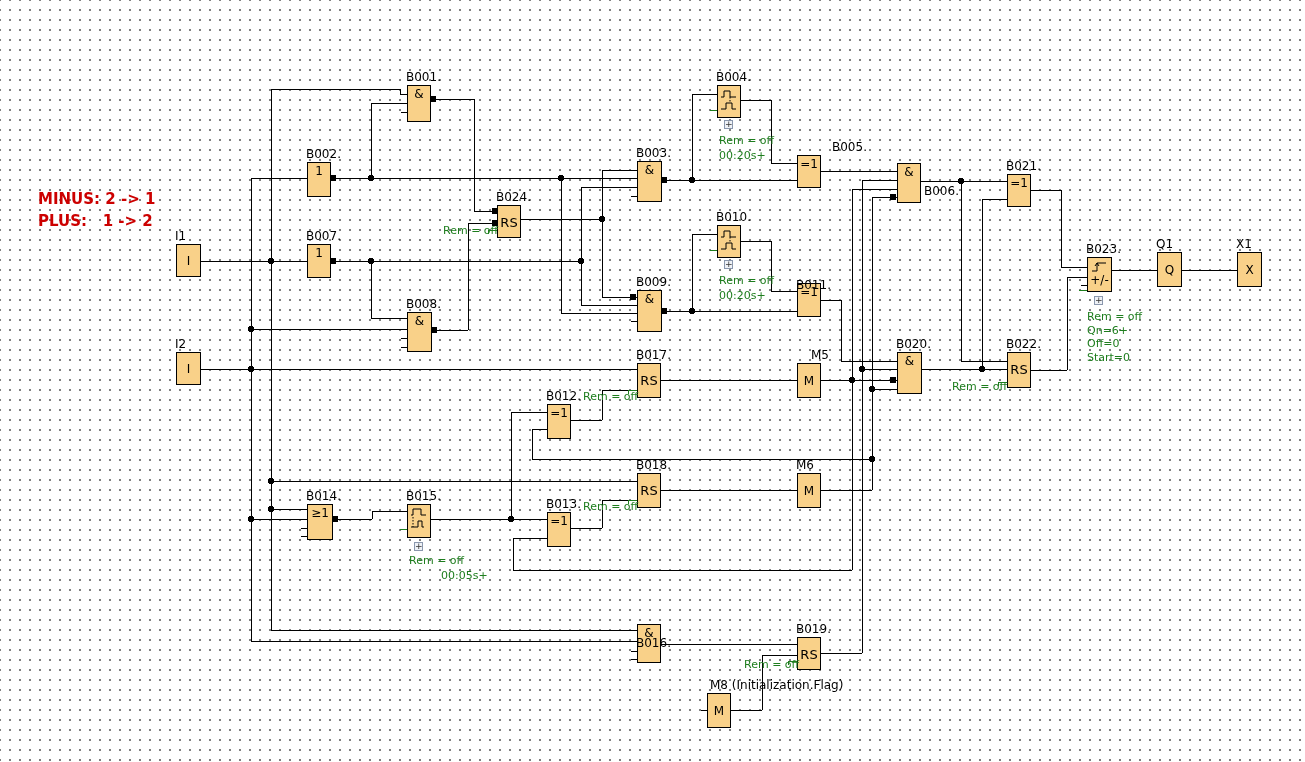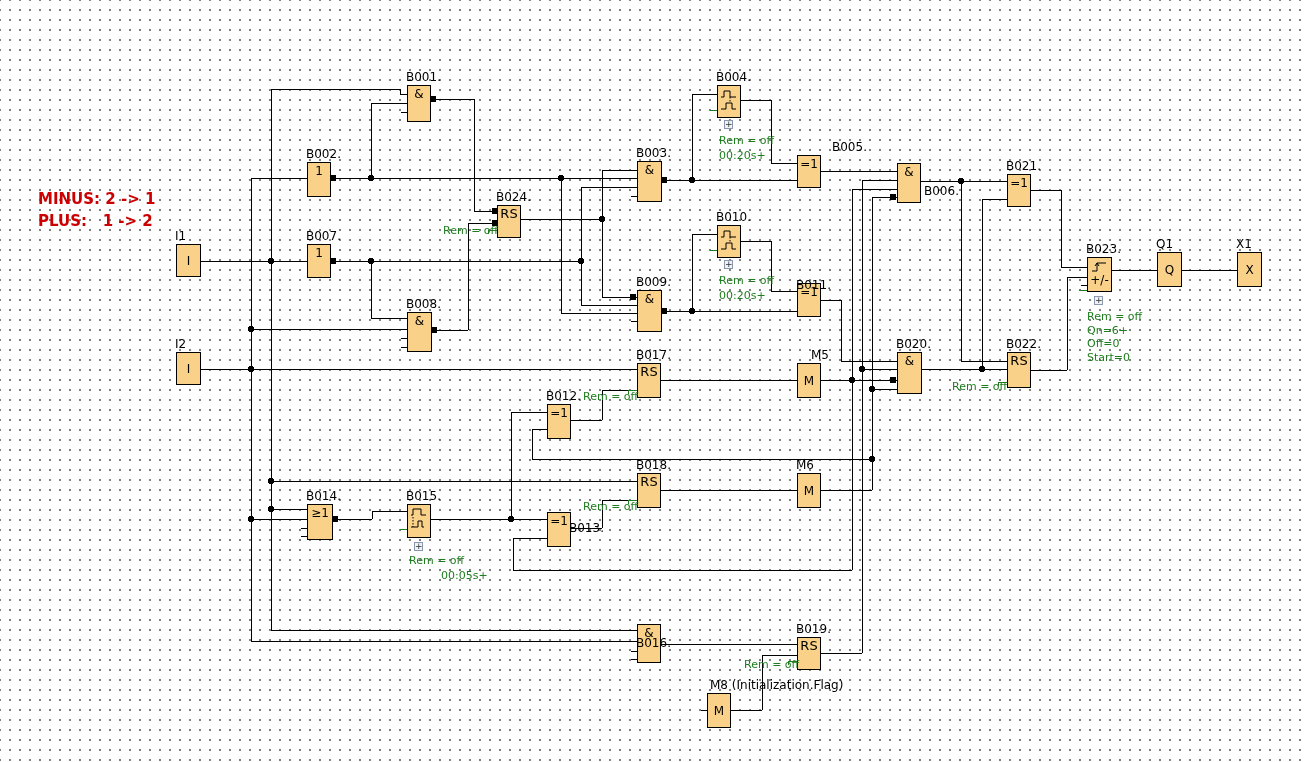--- a/index.html
+++ b/index.html
@@ -13,21 +13,21 @@
   }
   #wires{position:absolute;left:0;top:0;shape-rendering:crispEdges;}
   .block{
     position:absolute;box-sizing:border-box;
     background:#f9d189;border:1px solid #000;
     display:flex;flex-direction:column;align-items:center;justify-content:flex-start;
     padding-top:1px;color:#000;
   }
   .block.center{justify-content:center;padding-top:0;}
   .sym{font-size:12px;line-height:14px;white-space:nowrap;}
-  .sym.big{font-size:13px;}
+  .sym.big{font-size:13px;margin-top:9px;}
   .blabel{position:absolute;font-size:12px;line-height:13px;color:#000;white-space:nowrap;}
   .gtext{position:absolute;font-size:11px;line-height:13px;white-space:pre;}
   .expander{
     position:absolute;width:9px;height:9px;box-sizing:border-box;
     border:1px solid #8a97ad;background:#eef1f6;color:#333;
     font-size:9px;line-height:7px;text-align:center;cursor:pointer;
   }
   .annot{position:absolute;font-weight:bold;font-size:15px;line-height:21px;white-space:pre;}
   .icon-svg{display:block;margin-top:1px;}
 </style>
@@ -312,21 +312,21 @@
         <span class="sym">M</span>
       </div>
       <div class="blabel" style="left: 796px; top: 459px;">M6</div>
       <div class="block" style="left: 547px; top: 404px; width: 24px; height: 35px; background: rgb(249, 209, 137); border-color: rgb(0, 0, 0);">
         <span class="sym">=1</span>
       </div>
       <div class="blabel" style="left: 546px; top: 390px;">B012.</div>
       <div class="block" style="left: 547px; top: 512px; width: 24px; height: 35px; background: rgb(249, 209, 137); border-color: rgb(0, 0, 0);">
         <span class="sym">=1</span>
       </div>
-      <div class="blabel" style="left: 569px; top: 498px; margin-top: 24px;">B013.</div>
+      <div class="blabel" style="left: 546px; top: 498px;">B013.</div>
       <div class="block" style="left: 307px; top: 504px; width: 26px; height: 36px; background: rgb(249, 209, 137); border-color: rgb(0, 0, 0);">
         <span class="sym">≥1</span>
       </div>
       <div class="blabel" style="left: 306px; top: 490px;">B014.</div>
       <div class="block" style="left: 407px; top: 504px; width: 24px; height: 34px; background: rgb(249, 209, 137); border-color: rgb(0, 0, 0);">
         <span>
           <svg class="icon-svg" width="20" height="26" viewBox="0 0 20 26">
             <polyline points="2,8 4,8 4,2 12,2 12,8 17,8" fill="none" stroke="#000"></polyline>
             <polyline points="2,20 9,20 9,14 13,14 13,20 15,20" fill="none" stroke="#000"></polyline>
             <line x1="4" y1="10" x2="4" y2="20" stroke="#000" stroke-dasharray="1.5,1.5"></line>

